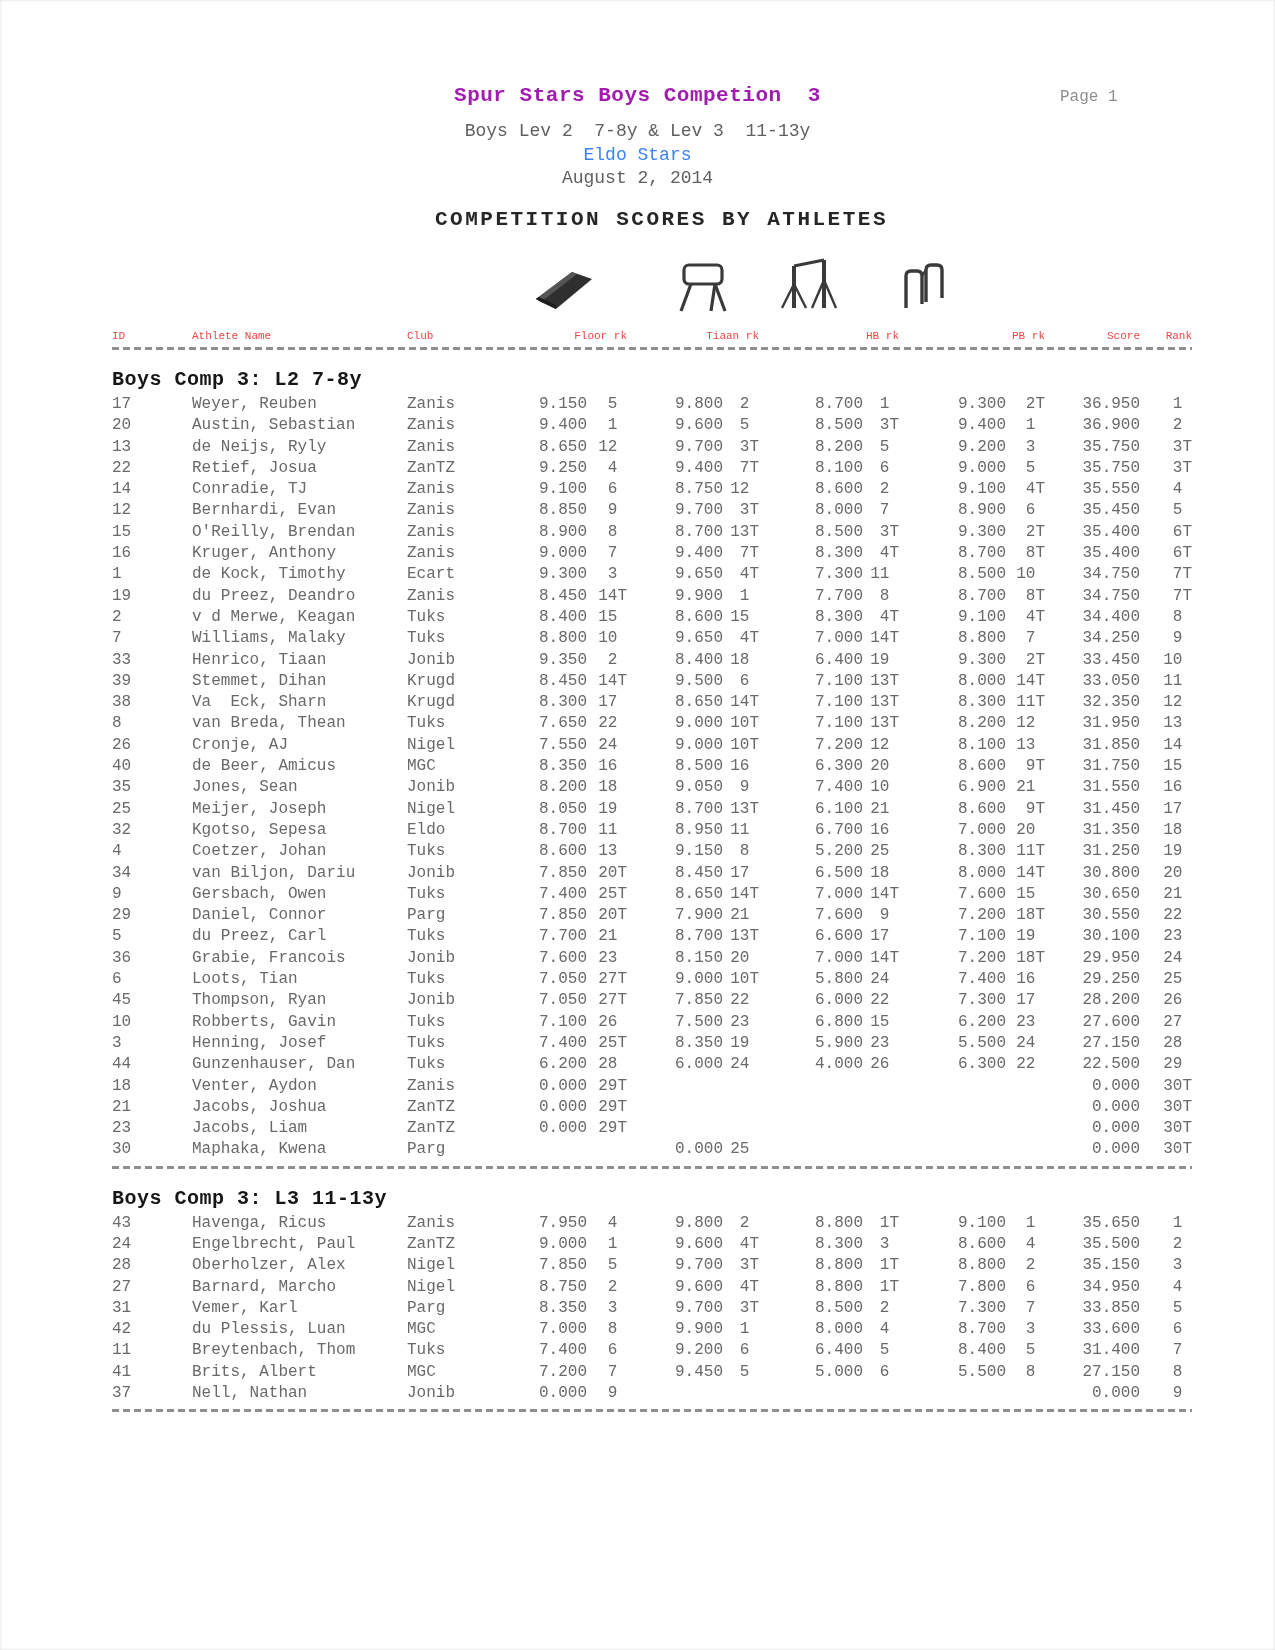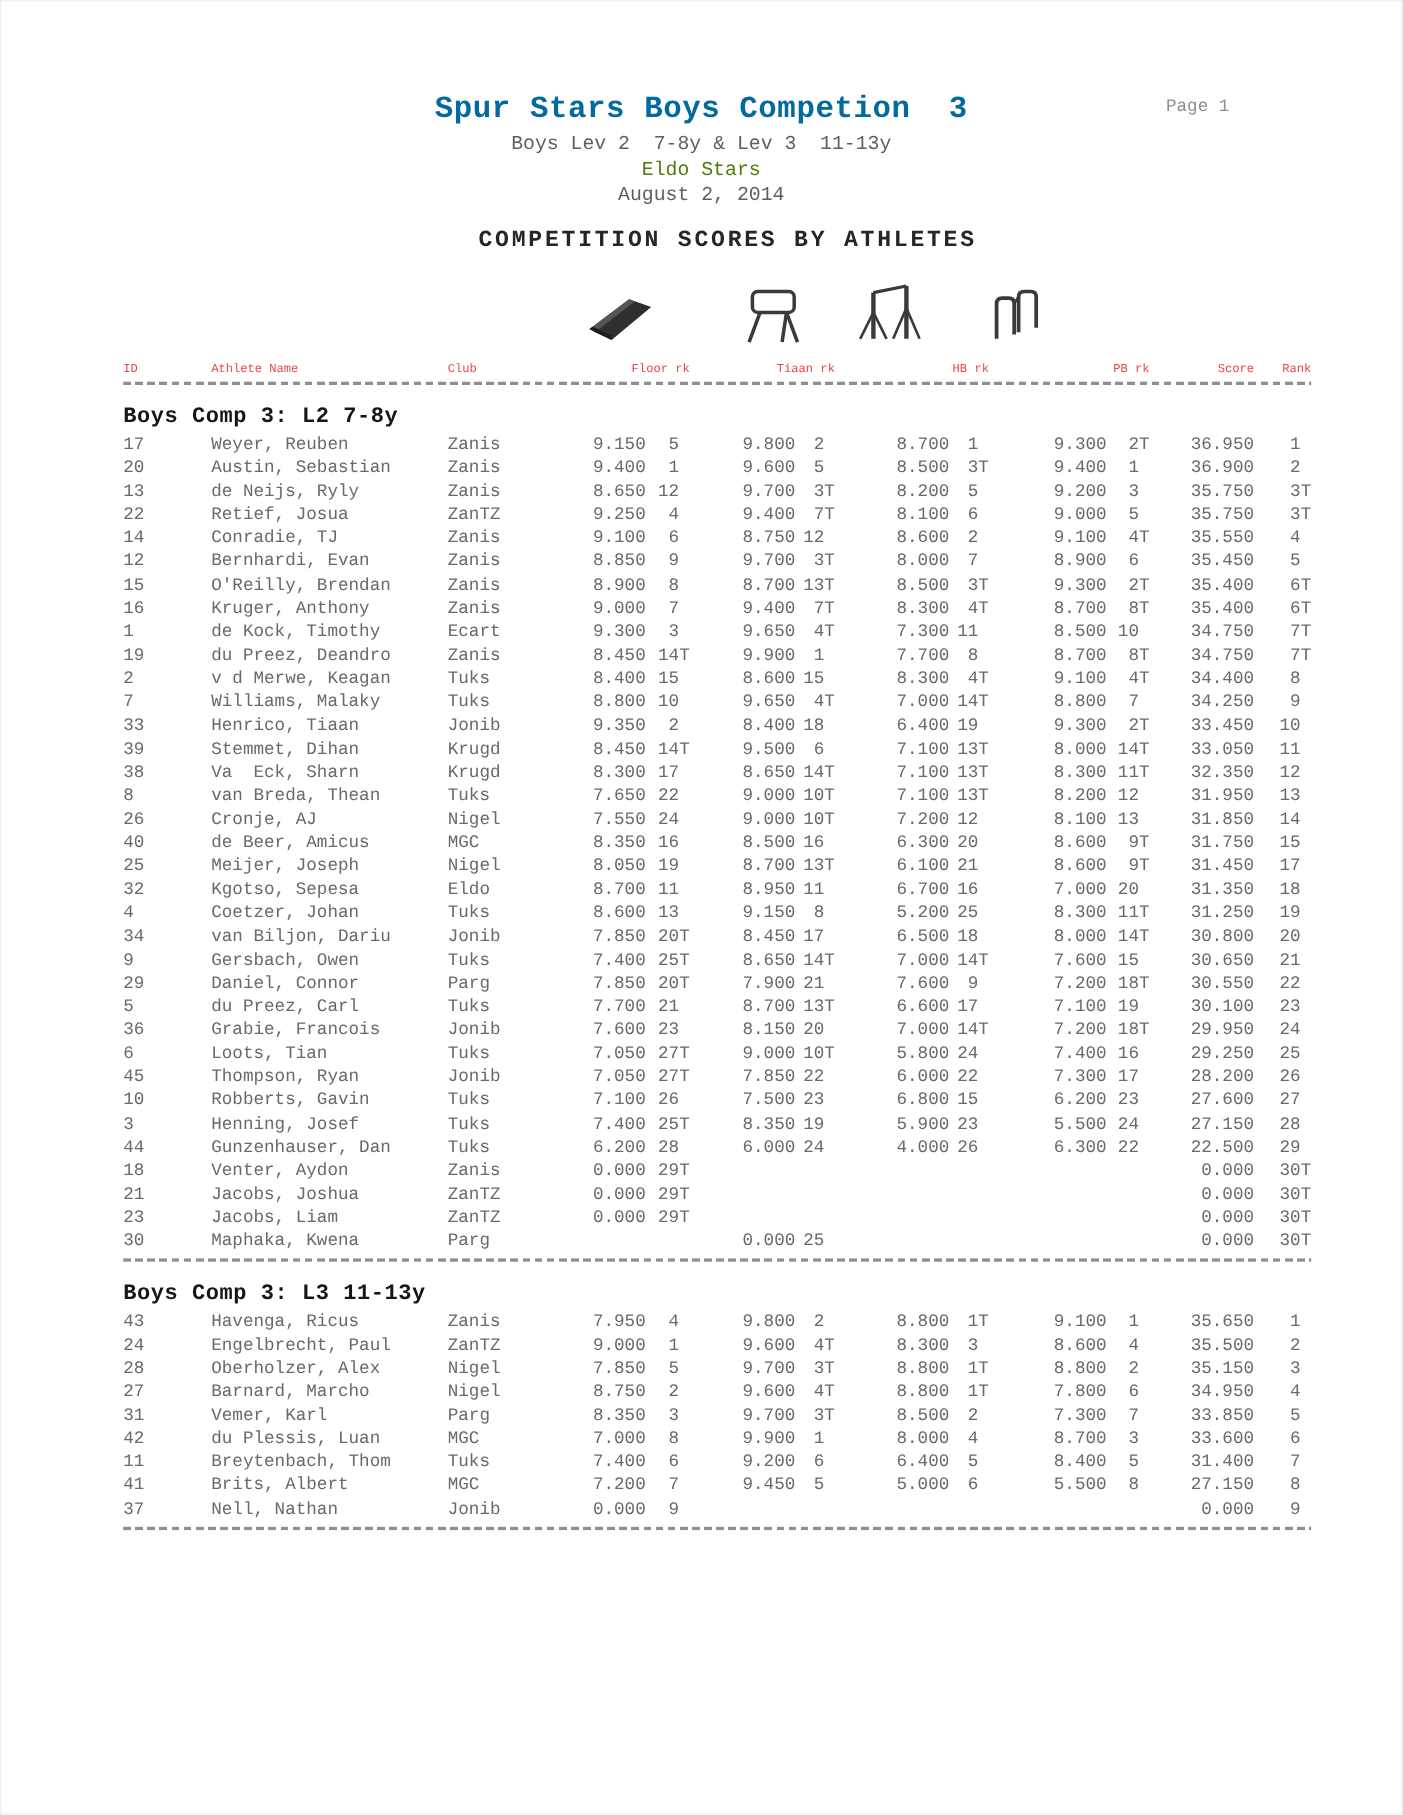--- a/index.html
+++ b/index.html
@@ -7,23 +7,23 @@
     position:relative;
     width:1275px;height:1650px;
     margin:0 auto;
     background:#ffffff;
     box-shadow:inset 0 0 3px #d8d8d8;
     font-family:"Liberation Mono","DejaVu Sans Mono",monospace;
     color:#696969;
     overflow:hidden;
   }
   .centered{position:absolute;left:0;width:1275px;text-align:center;white-space:pre;}
-  .doc-title{top:84px;font-size:28px;font-weight:bold;color:#0369a1;letter-spacing:.5px;}
+  .doc-title{top:84px;font-size:21px;font-weight:bold;color:#a21caf;letter-spacing:.5px;}
   .doc-sub1{top:121px;font-size:18px;color:#5f5f5f;}
-  .doc-sub2{top:145px;font-size:18px;color:#4d7c0f;}
+  .doc-sub2{top:145px;font-size:18px;color:#3b82f6;}
   .doc-sub3{top:168px;font-size:18px;color:#5f5f5f;}
   .report-title{top:208px;font-size:21px;font-weight:bold;color:#262626;letter-spacing:2.5px;margin-left:24px;}
   .page-label{position:absolute;top:88px;left:1060px;font-size:16px;color:#8d8d8d;}
 
   .icon{position:absolute;}
   .icon svg{display:block;}
 
   .table-wrap{position:absolute;left:112px;top:316px;width:1080px;}
   table.score-table{border-collapse:collapse;table-layout:fixed;width:1080px;}
   table.score-table td,table.score-table th{
@@ -394,20 +394,35 @@
             <td class="r">8.500</td>
             <td class="r">16 </td>
             <td class="r">6.300</td>
             <td class="r">20 </td>
             <td class="r">8.600</td>
             <td class="r"> 9T</td>
             <td class="r">31.750</td>
             <td class="r">15 </td>
           </tr>
           <tr class="data-row">
+            <td class="l id-col">35</td>
+            <td class="l">Jones, Sean</td>
+            <td class="l">Jonib</td>
+            <td class="r">8.200</td>
+            <td class="r">18 </td>
+            <td class="r">9.050</td>
+            <td class="r"> 9 </td>
+            <td class="r">7.400</td>
+            <td class="r">10 </td>
+            <td class="r">6.900</td>
+            <td class="r">21 </td>
+            <td class="r">31.550</td>
+            <td class="r">16 </td>
+          </tr>
+          <tr class="data-row">
             <td class="l id-col">25</td>
             <td class="l">Meijer, Joseph</td>
             <td class="l">Nigel</td>
             <td class="r">8.050</td>
             <td class="r">19 </td>
             <td class="r">8.700</td>
             <td class="r">13T</td>
             <td class="r">6.100</td>
             <td class="r">21 </td>
             <td class="r">8.600</td>

